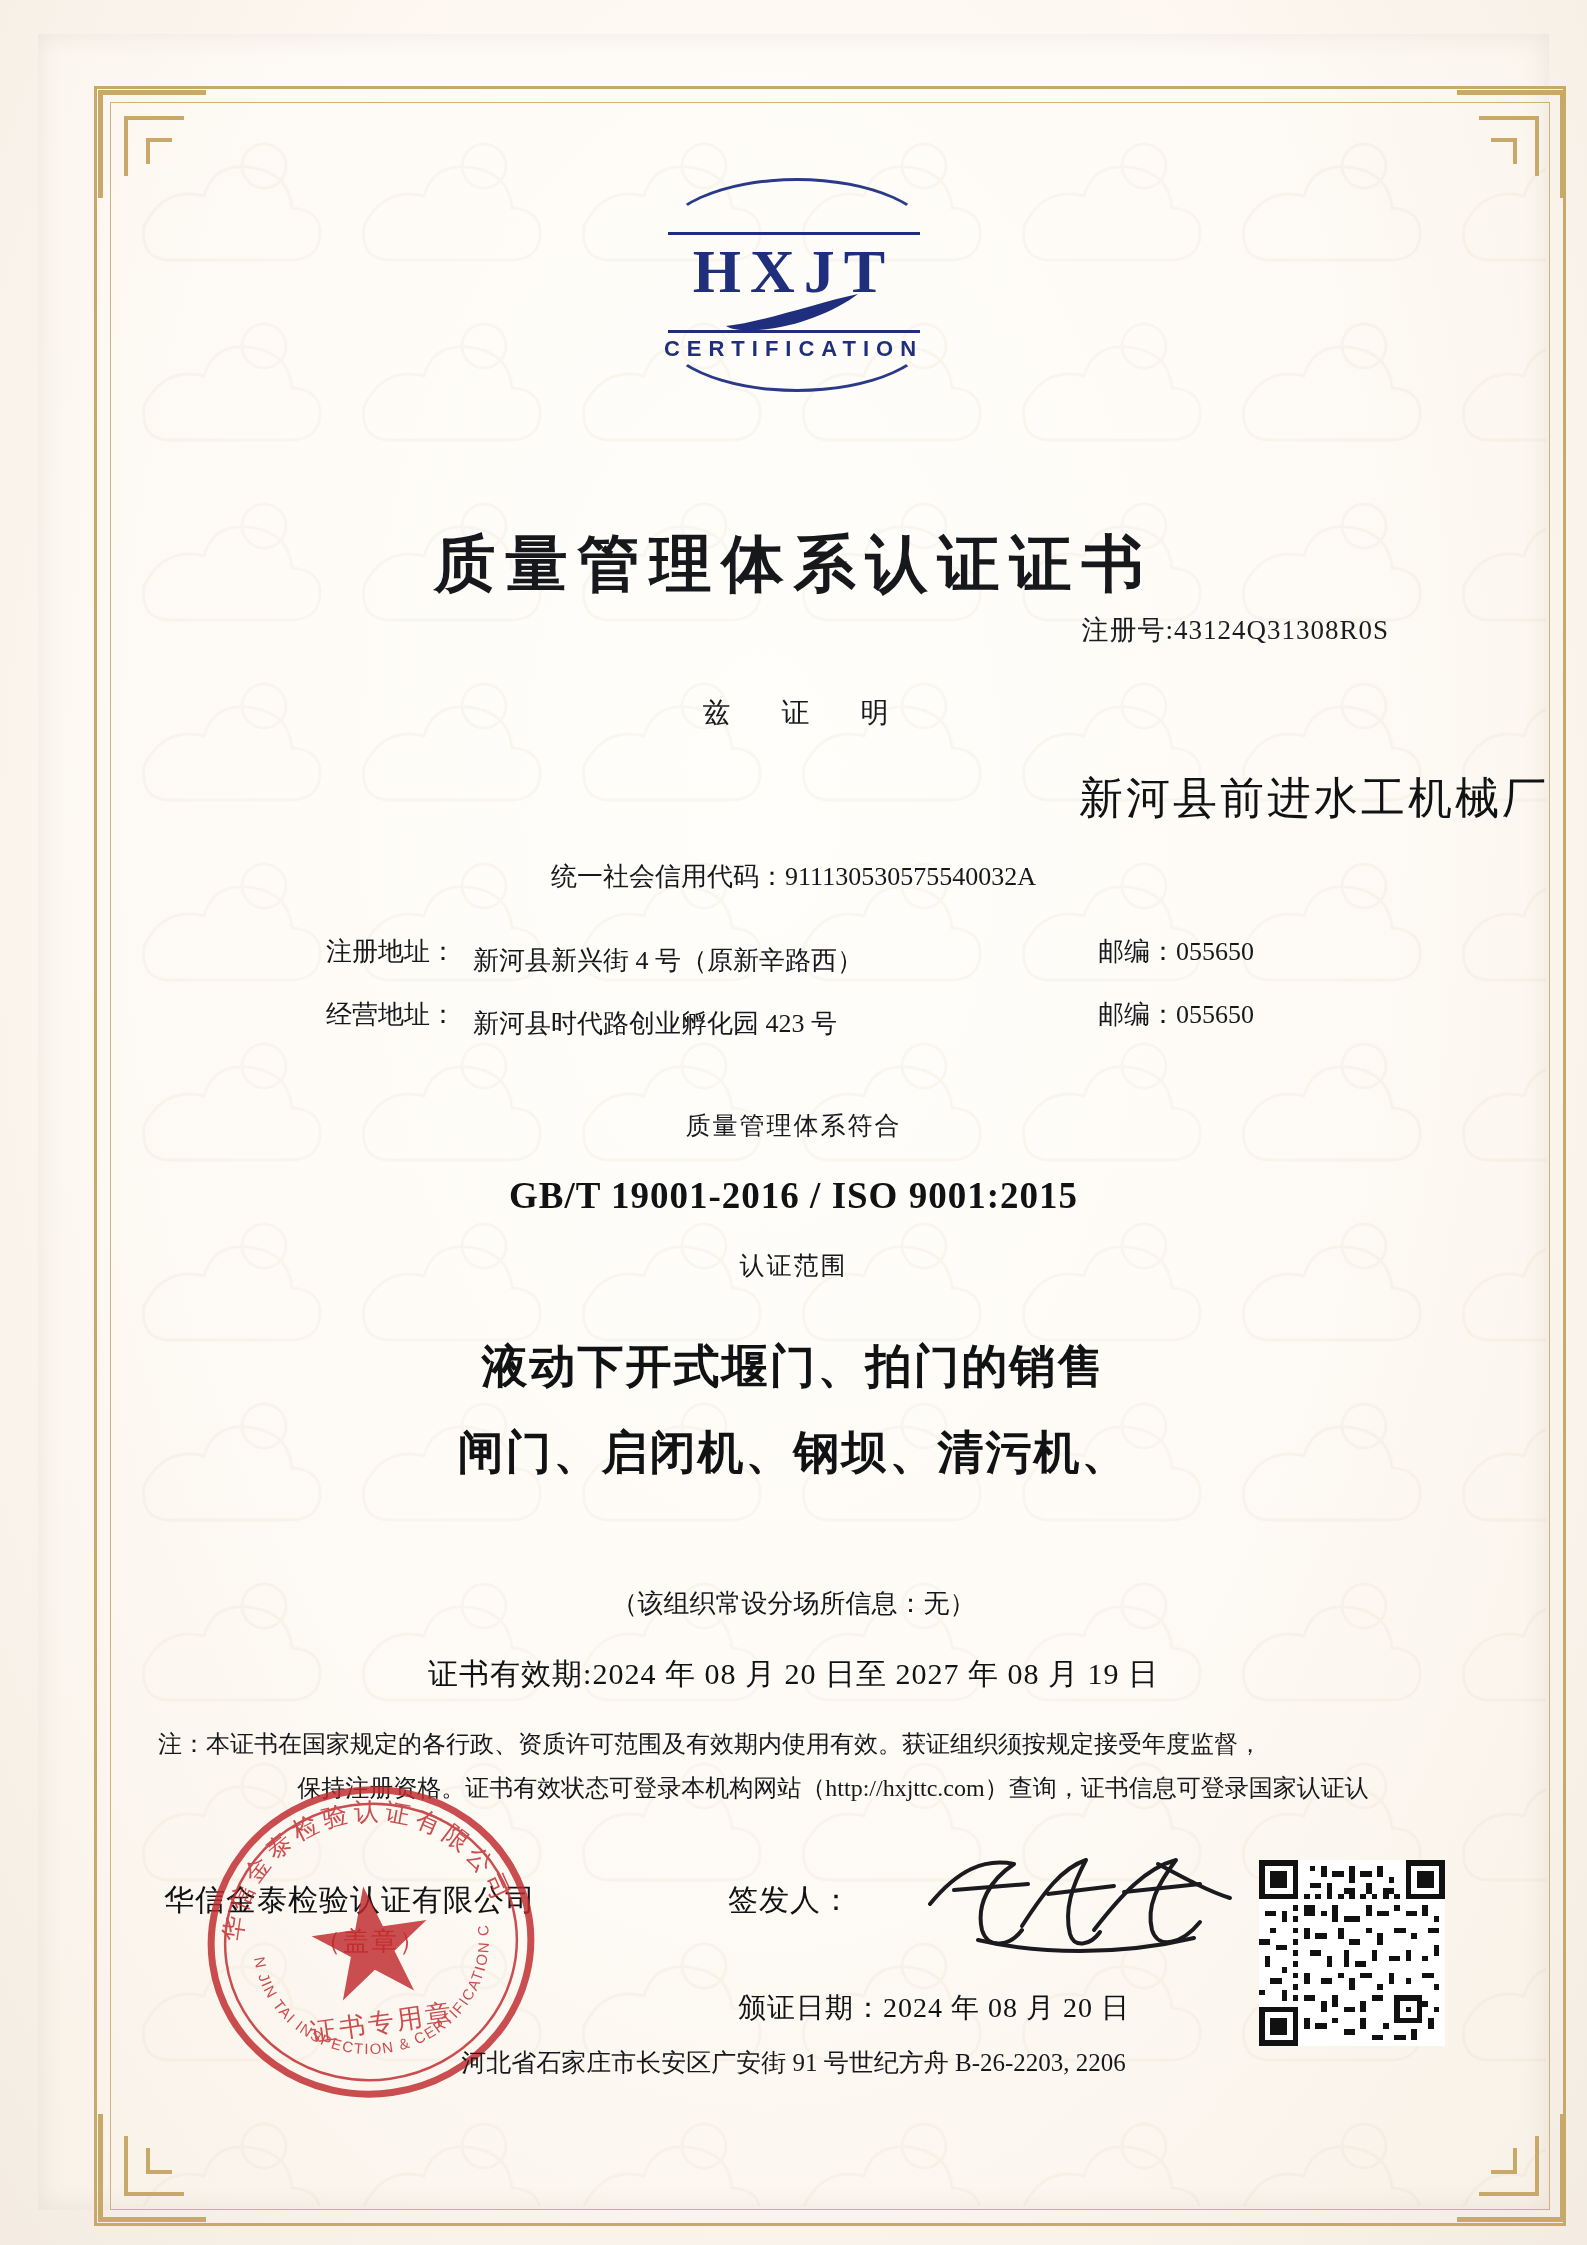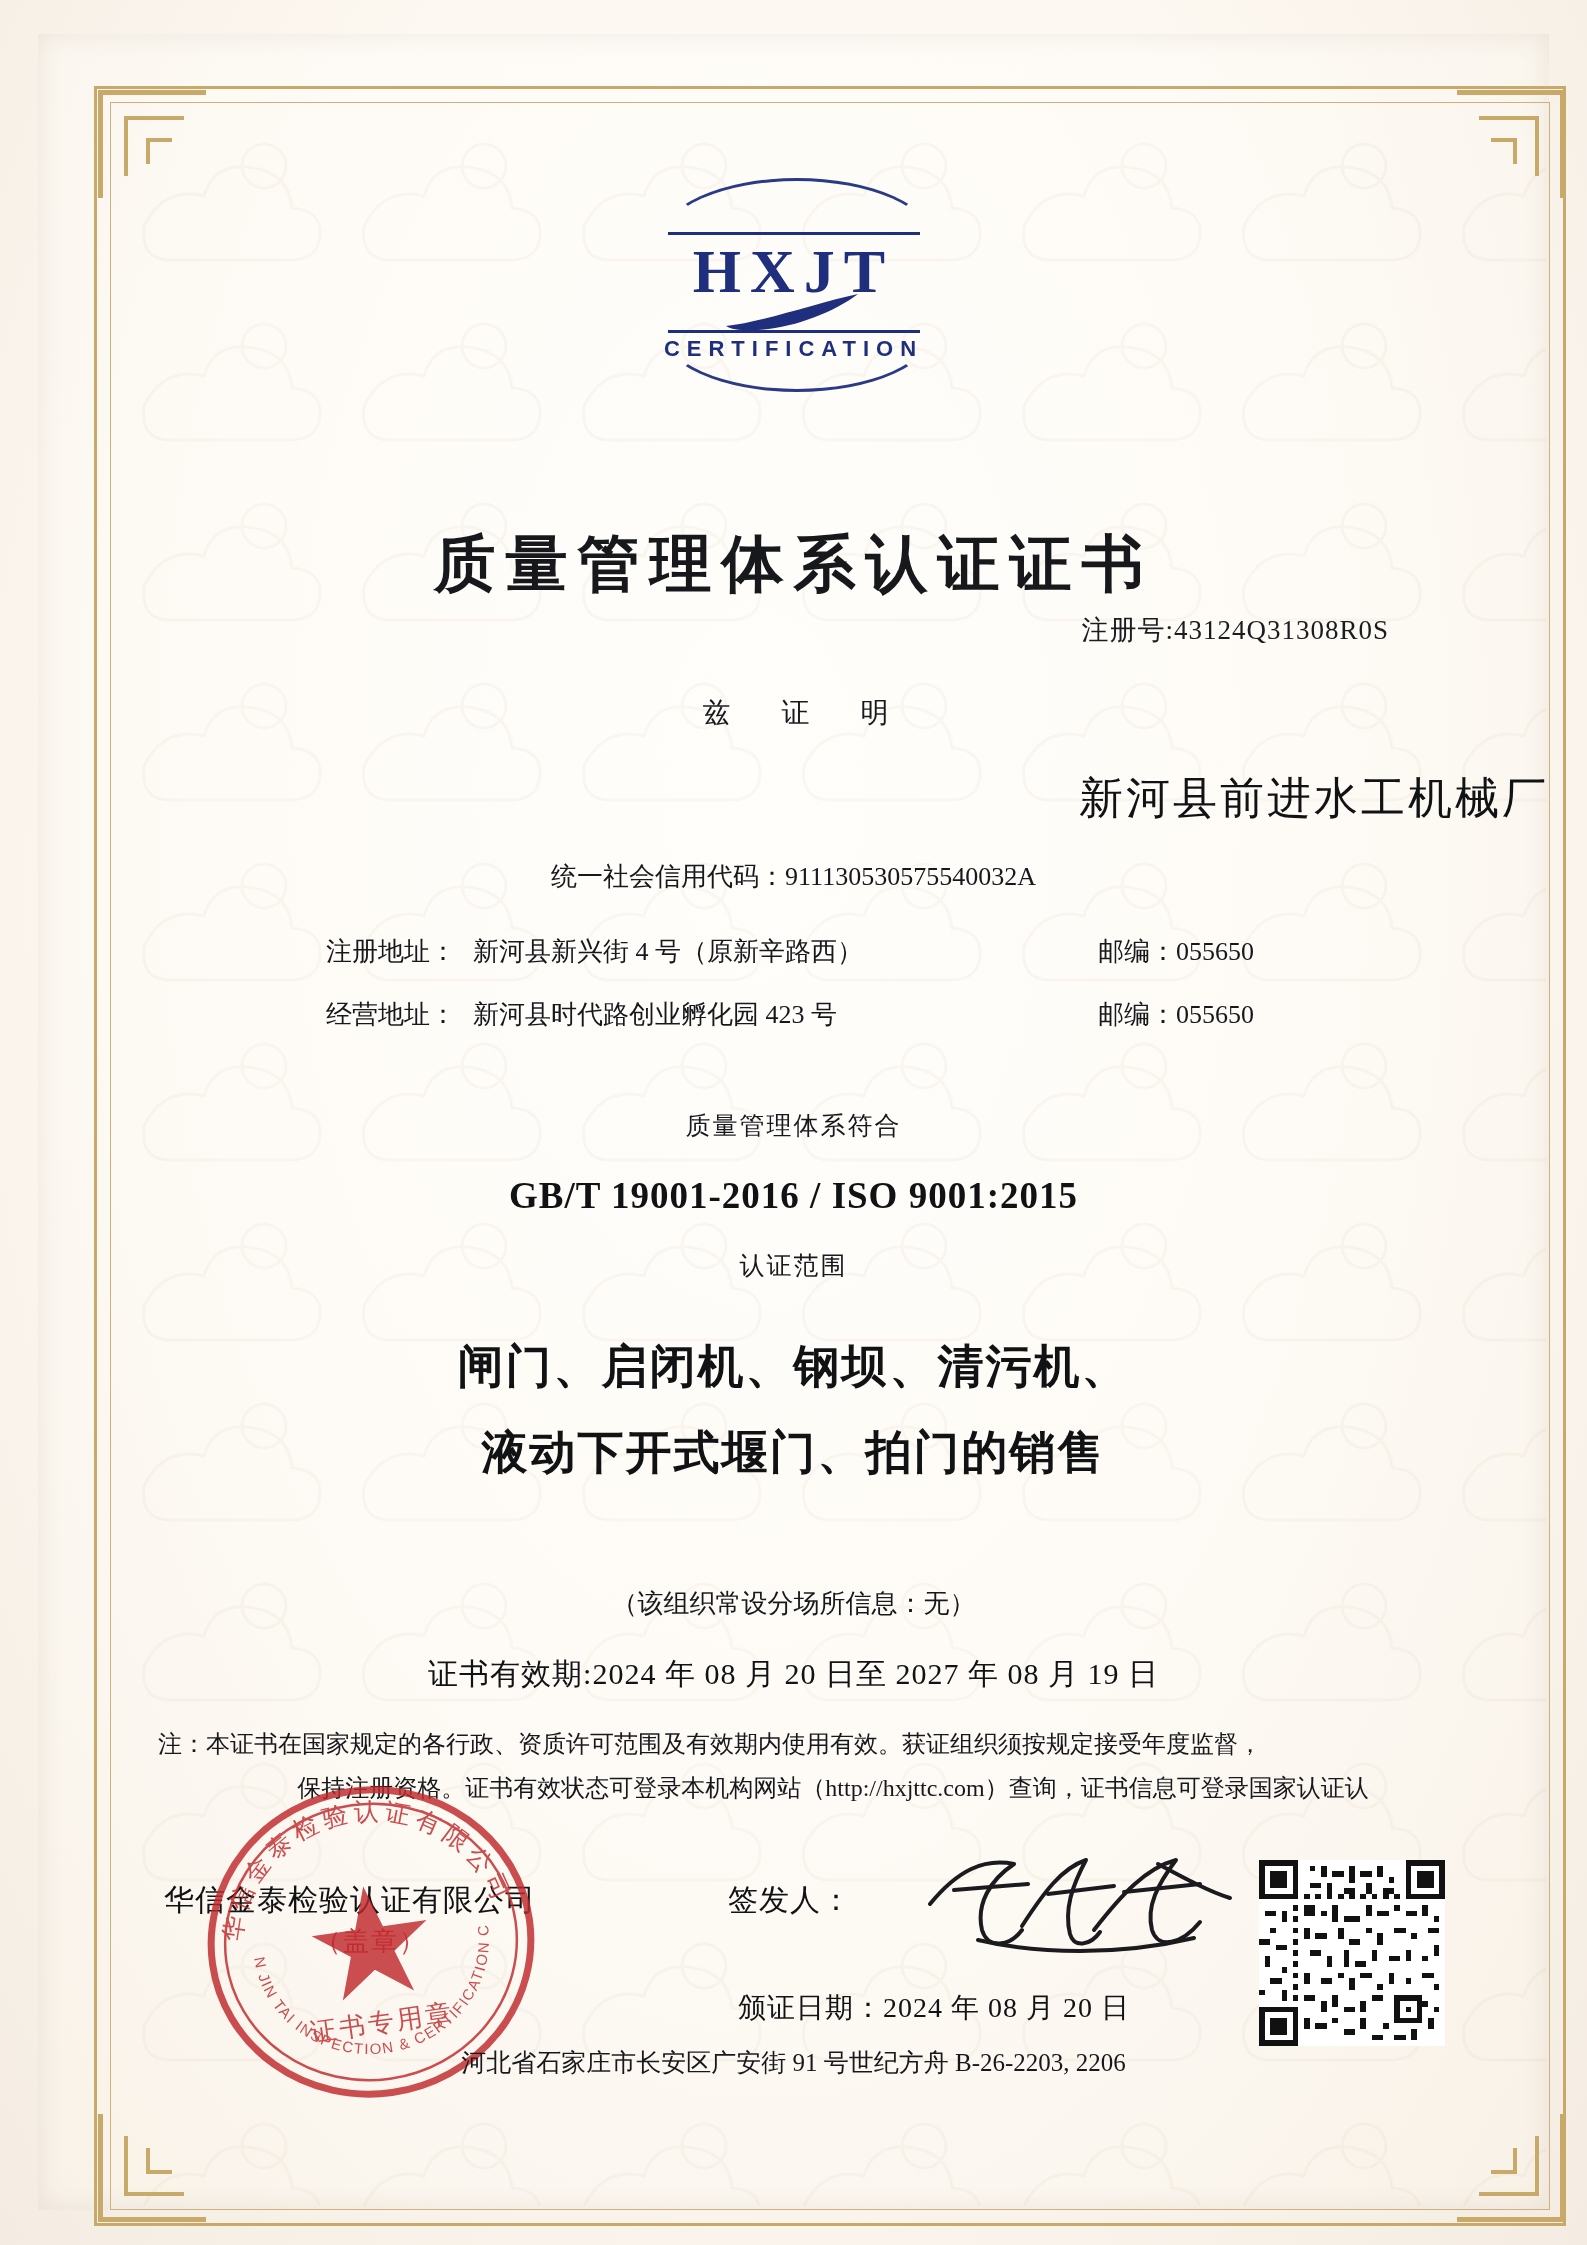--- a/index.html
+++ b/index.html
@@ -211,21 +211,21 @@
     color: #16181c;
   }
 
   .addr-row {
     position: absolute;
     left: 0; right: 0;
     font-size: 26px;
     color: #16181c;
   }
   .addr-row .lbl { position: absolute; left: 288px; }
-  .addr-row .val { position: absolute; left: 435px; }
+  .addr-row .val { position: absolute; left: 435px; margin-top: 9px; }
   .addr-row .zip { position: absolute; left: 1060px; }
   .addr1 { top: 900px; }
   .addr2 { top: 963px; }
 
   .conform {
     position: absolute;
     left: 0; right: 0;
     top: 1075px;
     text-align: center;
     font-size: 25px;
@@ -462,22 +462,22 @@
     <div class="addr-row addr2">
       <span class="lbl">经营地址：</span>
       <span class="val">新河县时代路创业孵化园 423 号</span>
       <span class="zip"><span>邮编：</span><span>055650</span></span>
     </div>
 
     <div class="conform">质量管理体系符合</div>
     <div class="standard">GB/T 19001-2016 / ISO 9001:2015</div>
     <div class="scope-label">认证范围</div>
     <div class="scope">
+      <div>液动下开式堰门、拍门的销售</div>
       <div>闸门、启闭机、钢坝、清污机、</div>
-      <div>液动下开式堰门、拍门的销售</div>
     </div>
 
     <div class="branch-note">（该组织常设分场所信息：无）</div>
     <div class="validity">证书有效期:2024 年 08 月 20 日至 2027 年 08 月 19 日</div>
 
     <div class="note">
       <span>注：本证书在国家规定的各行政、资质许可范围及有效期内使用有效。获证组织须按规定接受年度监督，</span>
       <span class="l2">保持注册资格。证书有效状态可登录本机构网站（http://hxjttc.com）查询，证书信息可登录国家认证认</span>
     </div>
 

